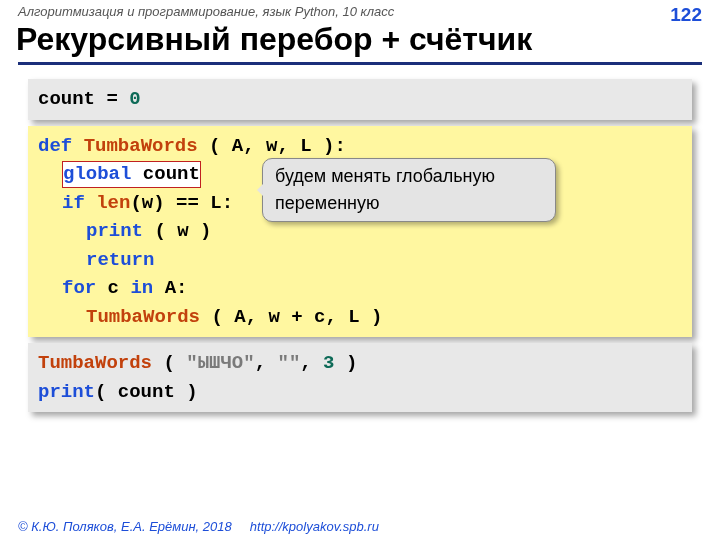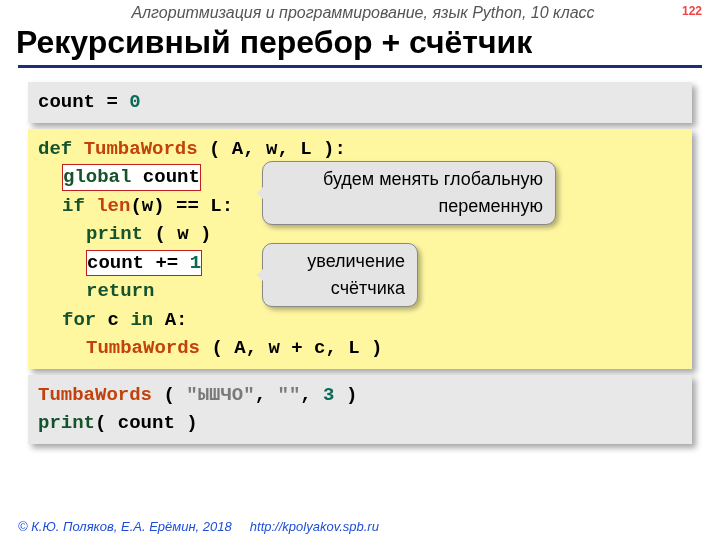--- a/index.html
+++ b/index.html
@@ -8,32 +8,31 @@
     width: 720px;
     height: 540px;
     background: #fff;
     font-family: Arial, Helvetica, sans-serif;
     color: #000;
     position: relative;
     overflow: hidden;
   }
   .breadcrumb {
     font-style: italic;
-    font-size: 16px;
+    font-size: 13px;
     color: #555;
     padding: 4px 12px 0 18px;
-    text-align: center;
   }
   .page-number {
     position: absolute;
     top: 4px;
     right: 18px;
-    font-size: 12px;
+    font-size: 19px;
     font-weight: bold;
-    color: #ef4444;
+    color: #1d4ed8;
   }
   h1.title {
     margin: 2px 18px 4px 16px;
     font-size: 32px;
     font-weight: bold;
   }
   .hr {
     margin: 0 18px 14px 18px;
     border-bottom: 3px solid #1b2f7a;
   }
@@ -44,41 +43,41 @@
     padding: 6px 10px;
     font-family: "Courier New", monospace;
     font-size: 19px;
     font-weight: bold;
     line-height: 1.5;
     position: relative;
   }
   .code-panel.yellow {
     background: #fff7a0;
   }
-  .kw { color: #14532d; }
+  .kw { color: #1d4ed8; }
   .fn { color: #c2410c; }
   .num { color: #0d6a57; }
   .str { color: #7a7a7a; }
   .boxed {
     display: inline-block;
     background: #fff;
     border: 1.5px solid #c02020;
     padding: 0 0;
     line-height: 1.3;
   }
   .callout {
     position: absolute;
     background: #e4e4e4;
     border: 1px solid #888;
     border-radius: 10px;
     padding: 4px 12px;
     font-family: Arial, sans-serif;
     font-weight: normal;
     font-size: 18px;
-    text-align: right;
+    text-align: left;
     box-shadow: 3px 3px 5px rgba(0,0,0,0.3);
   }
   .callout::before {
     content: "";
     position: absolute;
     left: -14px;
     top: 50%;
     transform: translateY(-50%);
     border: 8px solid transparent;
     border-right-color: #e4e4e4;
@@ -118,41 +117,34 @@
 
   <span class="indent1">
     <span class="kw">if</span>
     <span class="fn">len</span><span>(w) == L:</span>
   </span>
 
   <span class="indent2">
     <span class="kw">print</span><span> ( w )</span>
   </span>
 
-  <span class="indent2">
-    <span class="boxed"><span>count += </span><span class="num">1</span></span>
-  </span>
 
   <span class="indent2">
     <span class="kw">return</span>
   </span>
 
   <span class="indent1">
     <span class="kw">for</span><span> c </span><span class="kw">in</span><span> A:</span>
   </span>
 
   <span class="indent2">
     <span class="fn">TumbaWords</span><span> ( A, w + c, L )</span>
   </span>
 
   <div class="callout c1">будем менять глобальную переменную</div>
-  <div class="callout c2">
-    <span>увеличение</span><br>
-    <span>счётчика</span>
-  </div>
 </div>
 
 <div class="code-panel">
   <span class="fn">TumbaWords</span><span> ( </span><span class="str">"ЫШЧО"</span><span>, </span><span class="str">""</span><span>, </span><span class="num">3</span><span> )</span><br>
   <span class="kw">print</span><span>( count )</span>
 </div>
 
 <div class="footer">
   <span>© К.Ю. Поляков, Е.А. Ерёмин, 2018</span>
   &nbsp;&nbsp;&nbsp;

